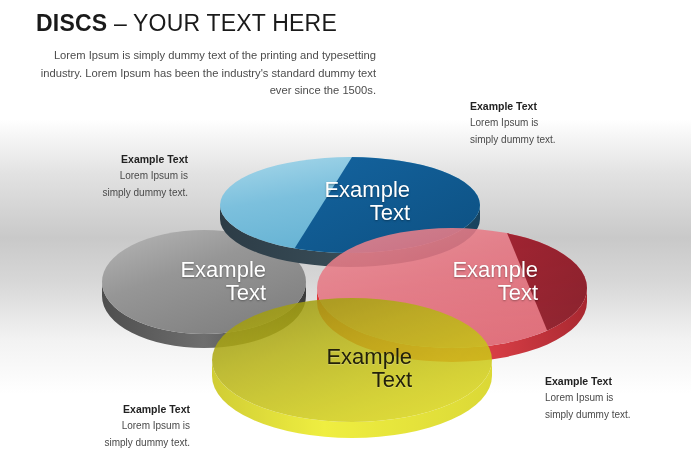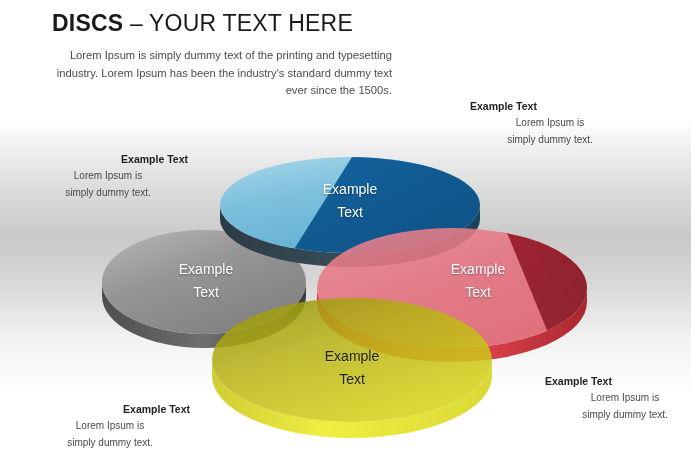--- a/index.html
+++ b/index.html
@@ -26,21 +26,21 @@
         #d8d8d8 62%,
         #f2f2f2 74%,
         #ffffff 86%,
         #ffffff 100%);
     overflow: hidden;
   }
 
   
   #header {
     position: absolute;
-    left: 52px;
+    left: 36px;
     top: 8px;
     width: 420px;
   }
   #title {
     font-size: 23px;
     line-height: 30px;
     color: #1a1a1a;
     letter-spacing: .2px;
     white-space: nowrap;
   }
@@ -60,22 +60,22 @@
   #diagram {
     position: absolute;
     left: 0;
     top: 0;
     width: 691px;
     height: 458px;
   }
 
   .label {
     position: absolute;
-    text-align: center;
-    font-size: 14px;
+    text-align: right;
+    font-size: 22px;
     line-height: 23px;
     color: #ffffff;
     text-shadow: 0 1px 2px rgba(0,0,0,.35);
     pointer-events: none;
     white-space: nowrap;
   }
   .label.dark {
     color: #23210a;
     text-shadow: 0 1px 1px rgba(255,255,255,.25);
   }
@@ -89,21 +89,20 @@
     font-size: 10.5px;
     font-weight: bold;
     color: #222222;
     line-height: 15px;
   }
   .callout .c-body {
     font-size: 10px;
     color: #4a4a4a;
     line-height: 14.5px;
     margin-top: 2px;
-    text-align: center;
   }
   .callout.right-align { text-align: right; }
   .callout.left-align  { text-align: left; }
 </style>
 </head>
 <body>
 
 <div id="slide">
 
   <div id="header">

